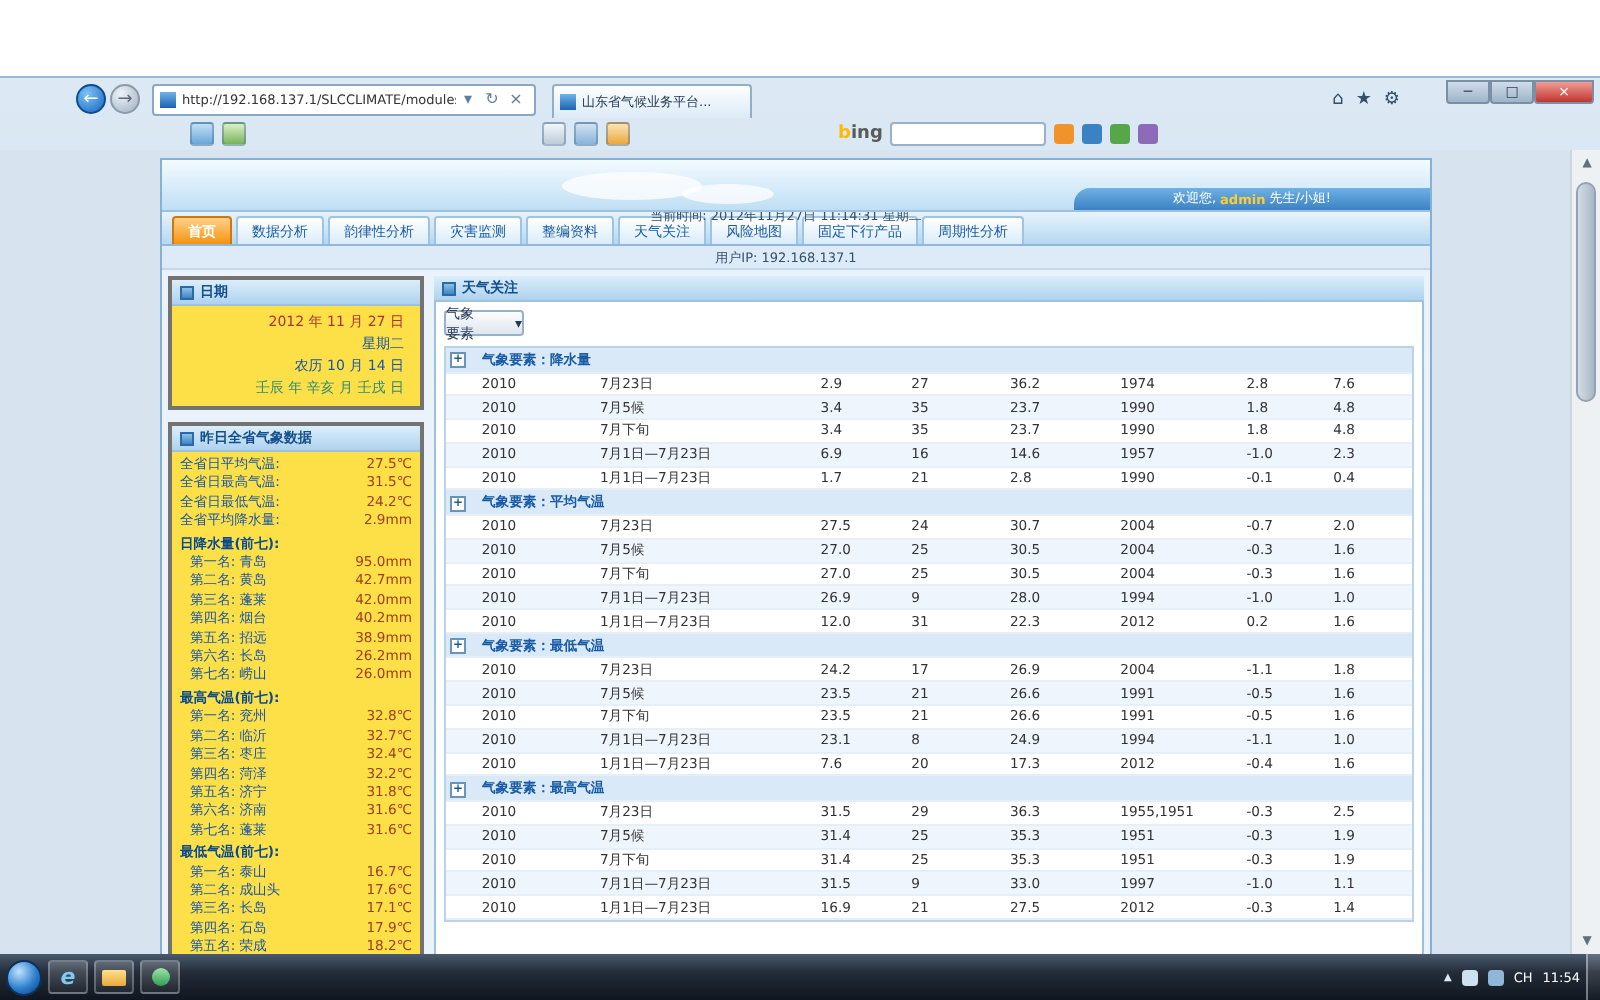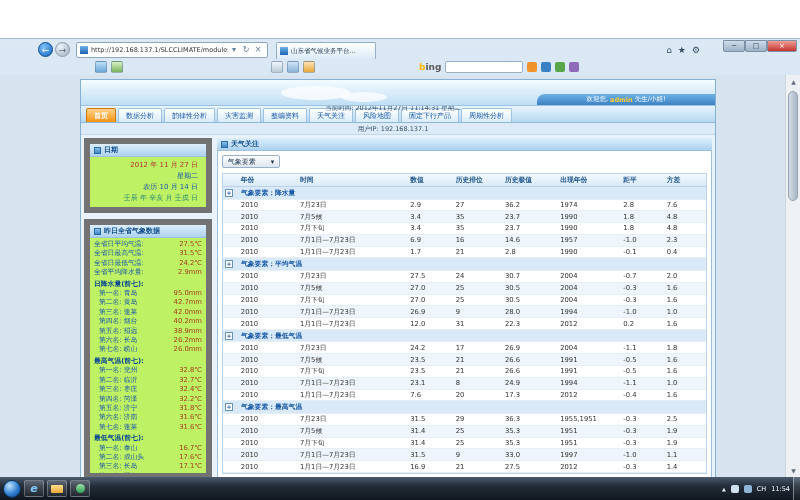--- a/index.html
+++ b/index.html
@@ -61,38 +61,38 @@
   .site-nav { height:17px; background:linear-gradient(#e8f4fd,#b5d7f1); display:flex; align-items:flex-end; padding-left:5px; gap:2px; border-bottom:1px solid #8fb8da; }
   .ntab { height:14px; padding:0 7px; display:flex; align-items:center; font-size:7px; color:#1a5ba6;
           background:linear-gradient(#ffffff,#d9ecfa); border:1px solid #9fc3e2; border-bottom:none; border-radius:2px 2px 0 0; }
   .ntab.active { background:linear-gradient(#ffd28a,var(--nav-active,#f5930f)); color:#fff; border-color:#d07908; font-weight:bold; }
 
   .site-info { height:12px; background:#ddeaf7; border-bottom:1px solid #c2d8ec; display:flex; align-items:center; justify-content:flex-end;
                gap:12px; padding-right:10px; font-size:6.5px; color:#35506b;flex-direction:column; }
 
   .site-body { position:relative; height:344px; }
   .sidebar { position:absolute; left:3px; top:3px; width:128px; bottom:0; display:flex; flex-direction:column; }
-  .panel { border:6px solid #737373; background:#bef264; }
+  .panel { border:2px solid #737373; background:#fde047; }
   .panel-h { height:13px; background:linear-gradient(#dceefb,#aed2ee); display:flex; align-items:center; padding:0 4px;
              font-size:7px; color:#14508c; font-weight:bold; border-bottom:1px solid #9cc2e0; }
   .ph-icon { width:7px; height:7px; background:linear-gradient(#8cc2ea,#3f84c2); border:1px solid #2a6aa8; margin-right:3px; flex:0 0 auto; }
   .date-body { padding:3px 8px 3px 3px; text-align:right; font-size:7px; line-height:11px; }
   .dline.d0 { color:#b03030; } .dline.d1, .dline.d2 { color:#1a56a8; } .dline.d3 { color:#2e8b74; }
   .panel.weather { margin-top:6px; flex:1; overflow:hidden; display:flex; flex-direction:column; }
   .weather-body { padding:2px 4px; font-size:6.8px; line-height:9.4px; overflow:hidden; flex:1; }
   .wline { display:flex; gap:2px; }
   .wline.rank { padding-left:5px; }
   .wlab,.wrank,.wsta { color:#1a56a8; }
   .wval { color:#a33c1e; margin-left:auto; }
   .wgroup { color:#0b4a8f; font-weight:bold; margin-top:2px; }
 
   .main { position:absolute; left:136px; top:3px; right:3px; bottom:0; display:flex; flex-direction:column; }
   .main-body { flex:1; background:#ffffff; border:1px solid #9cc0e0; border-top:none; padding:4px; overflow:hidden; }
-  .elem-btn { width:58px; height:13px; background:linear-gradient(#fdfdfd,#dde6ef); border:1px solid #9ab0c6; border-radius:2px;
-              font-size:7px; color:#223a52; display:flex; align-items:center; justify-content:center; gap:15px; margin-bottom:5px; }
+  .elem-btn { width:40px; height:13px; background:linear-gradient(#fdfdfd,#dde6ef); border:1px solid #9ab0c6; border-radius:2px;
+              font-size:7px; color:#223a52; display:flex; align-items:center; justify-content:flex-end; gap:15px; margin-bottom:5px; }
   .table { border:1px solid #bcd2e6; font-size:6.8px; color:#333; }
   .trow { display:flex; align-items:center; height:11.8px; border-bottom:1px solid #e6eef6; background:#fff; }
   .thead { height:13px; background:linear-gradient(#f3f9fe,#d9eaf8); font-weight:bold; color:#235a8f; border-bottom:1px solid #bcd2e6; }
   .group-row { background:#d9e9f8; color:#1a5ba6; height:12.5px; font-weight:bold; }
   .data-row.alt { background:#eef5fc; }
   .tcell { padding-left:4px; overflow:hidden; white-space:nowrap; }
   .c0{ width:14px; padding-left:2px; } .c1{ width:60px; } .c2{ width:112px; } .c3{ width:46px; } .c4{ width:50px; }
   .c5{ width:56px; } .c6{ width:64px; } .c7{ width:44px; } .c8{ width:44px; }
   .gtitle { flex:1; }
   .plus { display:inline-block; width:8px; height:8px; border:1px solid #6a93b8; background:#fff; font-size:6px; line-height:6px; text-align:center; color:#1a5ba6; }
@@ -349,31 +349,20 @@
             <div class="panel-h">
               <span class="ph-icon"></span>
               <span>天气关注</span>
             </div>
             <div class="main-body">
               <div class="elem-btn">
                 <span>气象要素</span>
                 <span>▾</span>
               </div>
               <div class="table">
-                <div class="trow thead">
-                    <div class="tcell c0"></div>
-                    <div class="tcell c1">年份</div>
-                    <div class="tcell c2">时间</div>
-                    <div class="tcell c3">数值</div>
-                    <div class="tcell c4">历史排位</div>
-                    <div class="tcell c5">历史极值</div>
-                    <div class="tcell c6">出现年份</div>
-                    <div class="tcell c7">距平</div>
-                    <div class="tcell c8">方差</div>
-                  </div>
                 <div>
                     <div class="trow group-row">
                       <div class="tcell c0"><span class="plus">+</span></div>
                       <div class="tcell gtitle">气象要素：降水量</div>
                     </div>
                     <div class="trow data-row">
                       <div class="tcell c0"></div>
                       <div class="tcell c1">2010</div>
                       <div class="tcell c2">7月23日</div>
                       <div class="tcell c3">2.9</div>

